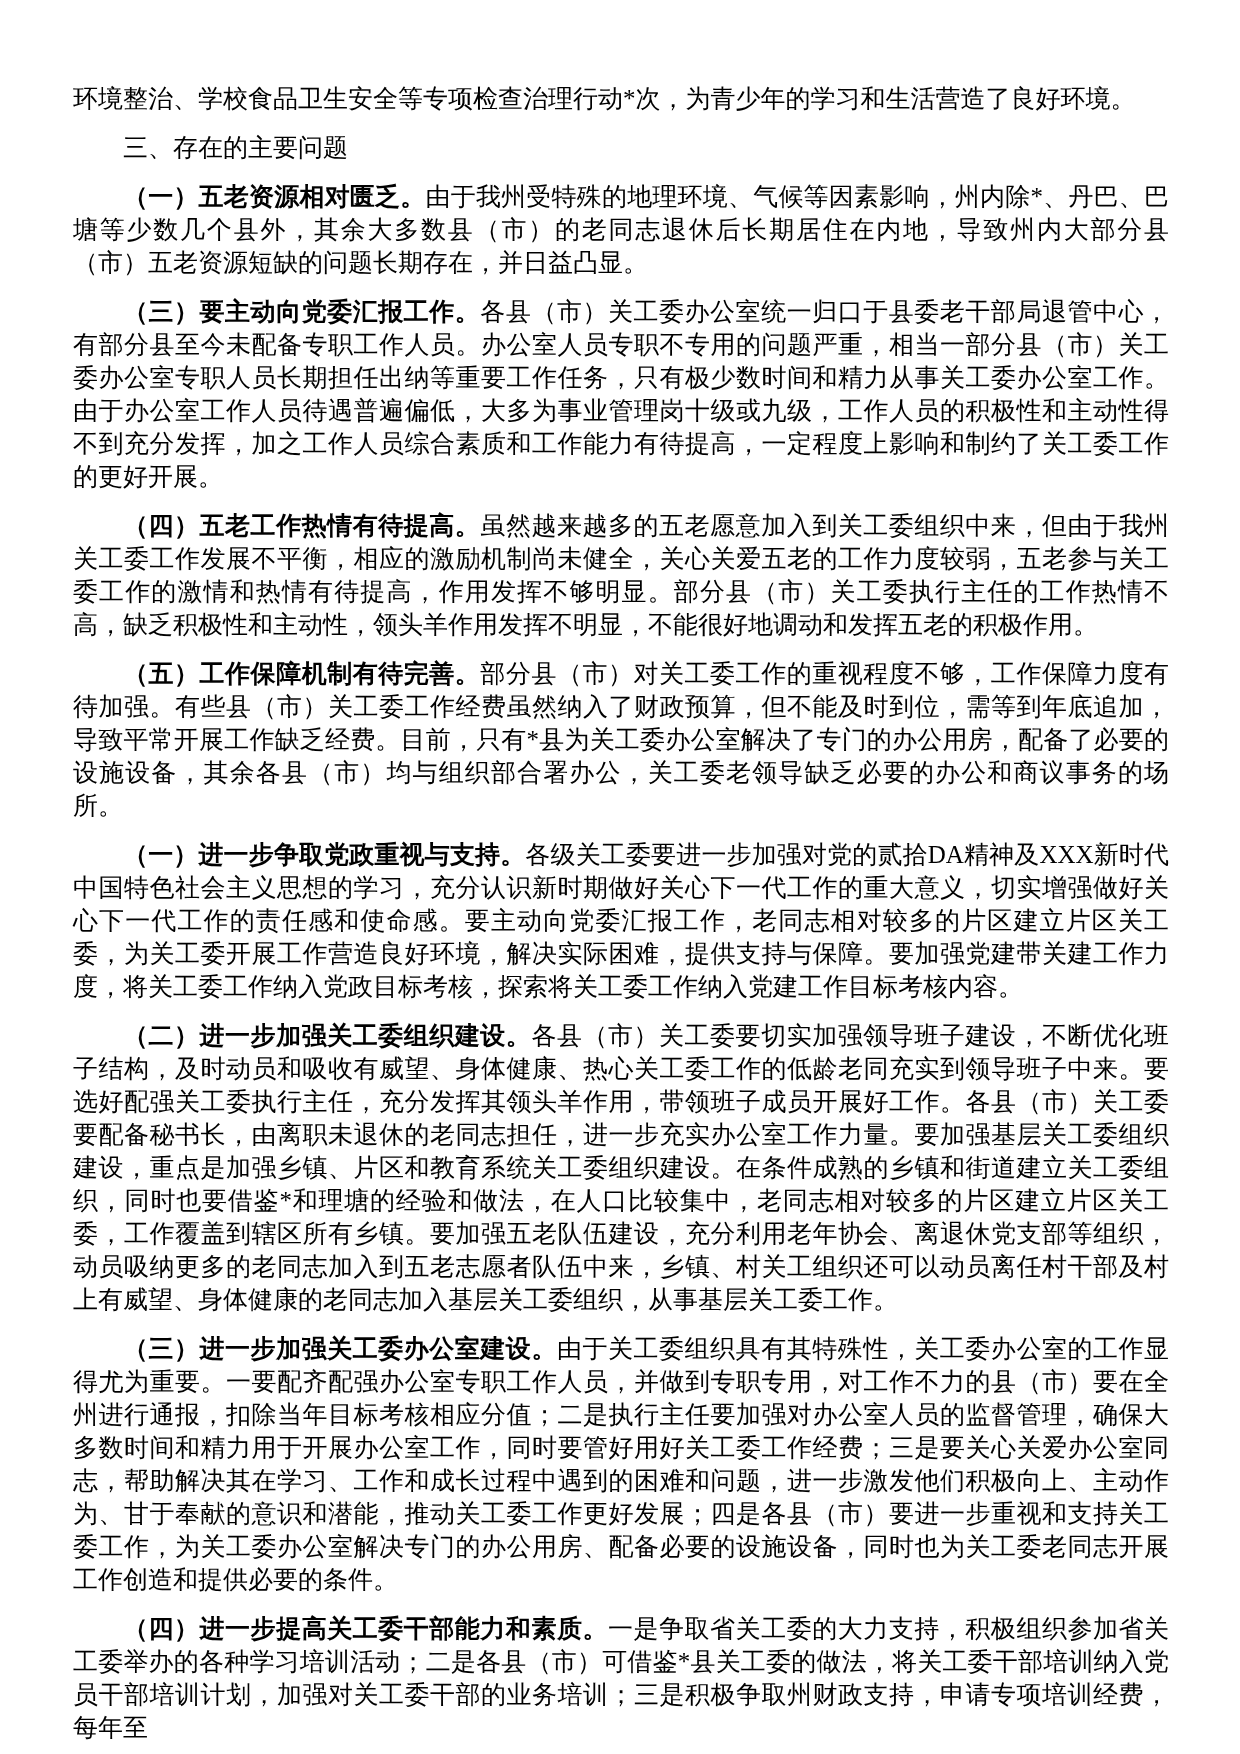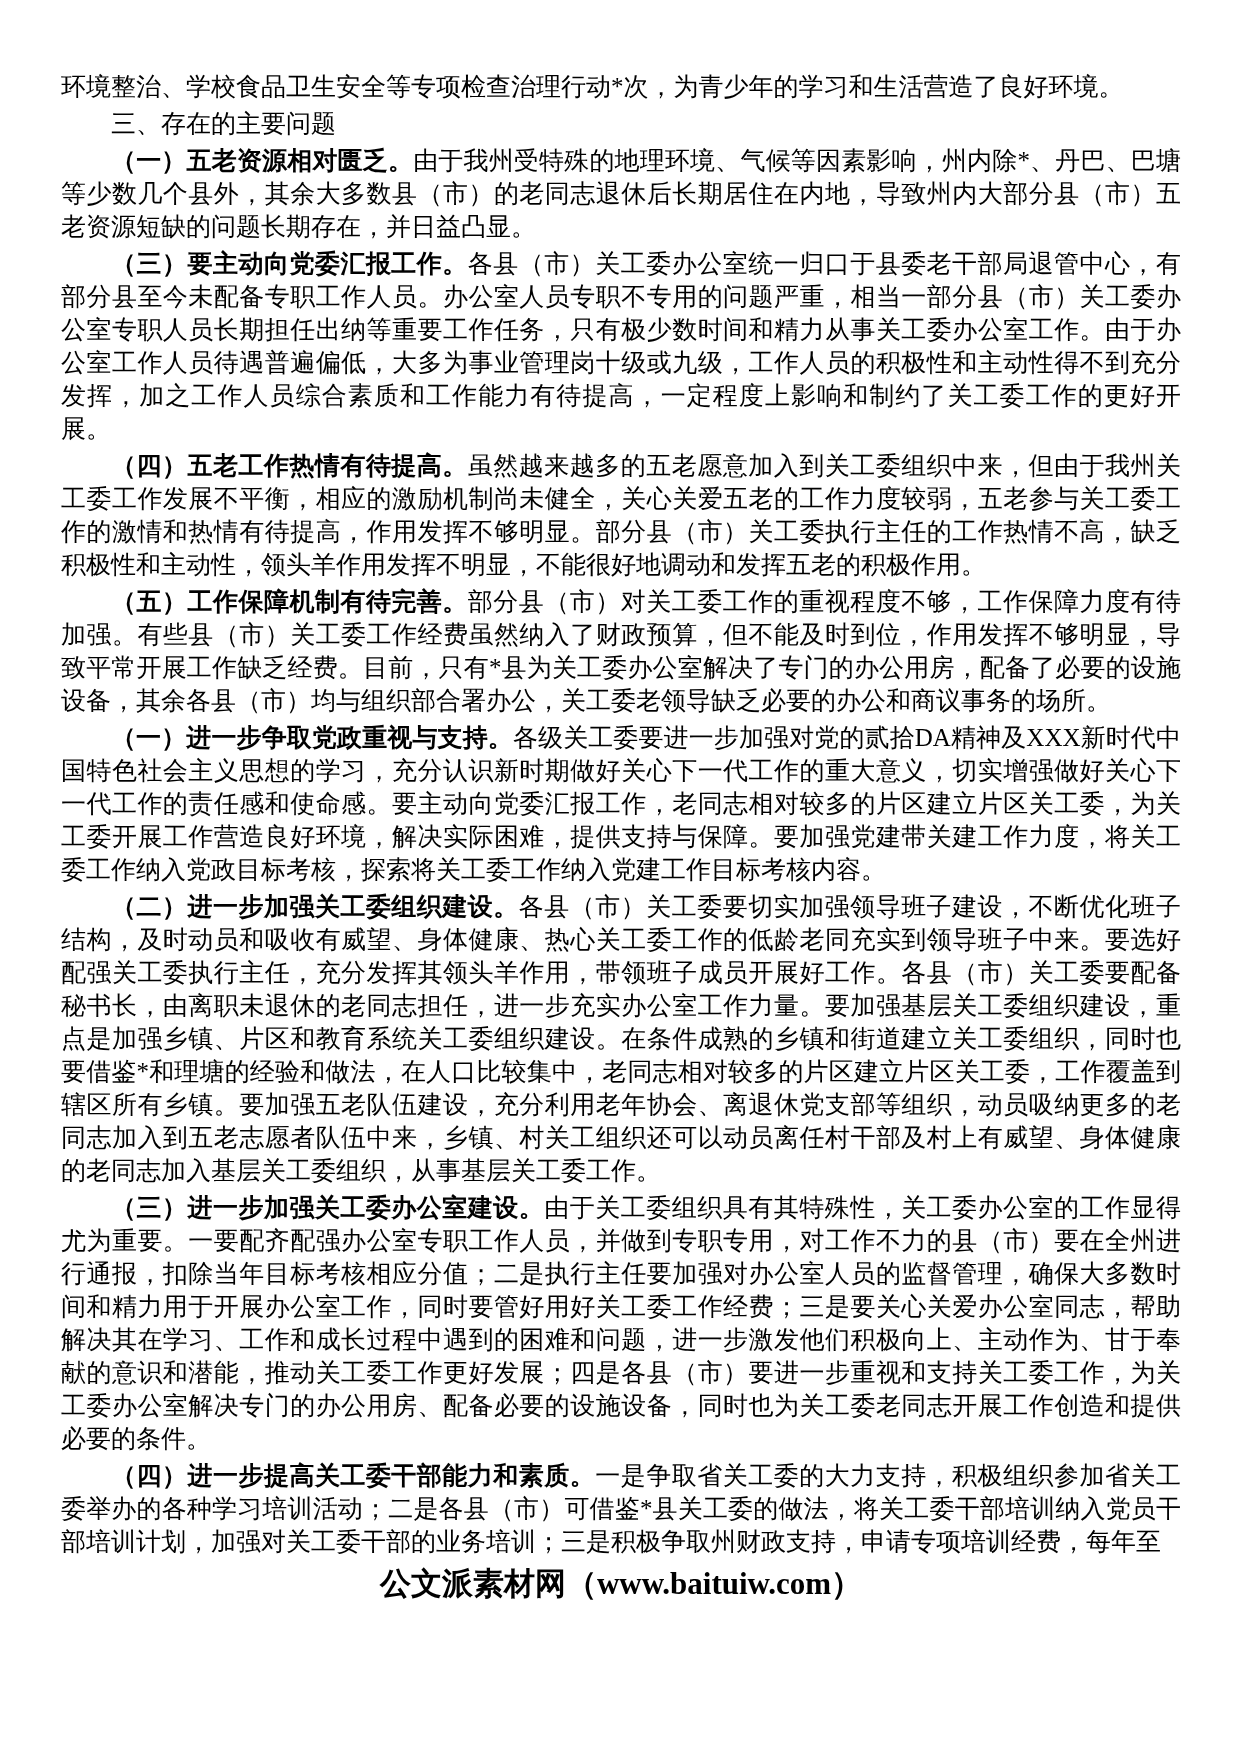--- a/index.html
+++ b/index.html
@@ -18,21 +18,21 @@
   }
   .doc {
     font-family: "Liberation Serif", "DejaVu Serif", serif;
     font-size: 25px;
     line-height: 33px;
     color: #000000;
     text-align: justify;
     text-justify: inter-ideograph;
   }
   .doc p {
-    margin: 4px;
+    margin: 16px;
     padding: 0;
   }
   .indent2 {
     text-indent: 2em;
   }
   .heading {
     font-family: "Liberation Sans", "DejaVu Sans", sans-serif;
     font-weight: 400;
     text-align: left;
   }
@@ -61,21 +61,21 @@
 
     <p class="heading indent2">三、存在的主要问题</p>
 
     <p class="indent2"><span class="lead">（一）五老资源相对匮乏。</span><span>由于我州受特殊的地理环境、气候等因素影响，州内除*、丹巴、巴塘等少数几个县外，其余大多数县（市）的老同志退休后长期居住在内地，导致州内大部分县（市）五老资源短缺的问题长期存在，并日益凸显。</span></p>
 
 
     <p class="indent2"><span class="lead">（三）要主动向党委汇报工作。</span><span>各县（市）关工委办公室统一归口于县委老干部局退管中心，有部分县至今未配备专职工作人员。办公室人员专职不专用的问题严重，相当一部分县（市）关工委办公室专职人员长期担任出纳等重要工作任务，只有极少数时间和精力从事关工委办公室工作。由于办公室工作人员待遇普遍偏低，大多为事业管理岗十级或九级，工作人员的积极性和主动性得不到充分发挥，加之工作人员综合素质和工作能力有待提高，一定程度上影响和制约了关工委工作的更好开展。</span></p>
 
     <p class="indent2"><span class="lead">（四）五老工作热情有待提高。</span><span>虽然越来越多的五老愿意加入到关工委组织中来，但由于我州关工委工作发展不平衡，相应的激励机制尚未健全，关心关爱五老的工作力度较弱，五老参与关工委工作的激情和热情有待提高，作用发挥不够明显。部分县（市）关工委执行主任的工作热情不高，缺乏积极性和主动性，领头羊作用发挥不明显，不能很好地调动和发挥五老的积极作用。</span></p>
 
-    <p class="indent2"><span class="lead">（五）工作保障机制有待完善。</span><span>部分县（市）对关工委工作的重视程度不够，工作保障力度有待加强。有些县（市）关工委工作经费虽然纳入了财政预算，但不能及时到位，作用发挥不够明显，导致平常开展工作缺乏经费。目前，只有*县为关工委办公室解决了专门的办公用房，配备了必要的设施设备，其余各县（市）均与组织部合署办公，关工委老领导缺乏必要的办公和商议事务的场所。</span></p>
+    <p class="indent2"><span class="lead">（五）工作保障机制有待完善。</span><span>部分县（市）对关工委工作的重视程度不够，工作保障力度有待加强。有些县（市）关工委工作经费虽然纳入了财政预算，但不能及时到位，需等到年底追加，导致平常开展工作缺乏经费。目前，只有*县为关工委办公室解决了专门的办公用房，配备了必要的设施设备，其余各县（市）均与组织部合署办公，关工委老领导缺乏必要的办公和商议事务的场所。</span></p>
 
 
     <p class="indent2"><span class="lead">（一）进一步争取党政重视与支持。</span><span>各级关工委要进一步加强对党的贰拾DA精神及XXX新时代中国特色社会主义思想的学习，充分认识新时期做好关心下一代工作的重大意义，切实增强做好关心下一代工作的责任感和使命感。要主动向党委汇报工作，老同志相对较多的片区建立片区关工委，为关工委开展工作营造良好环境，解决实际困难，提供支持与保障。要加强党建带关建工作力度，将关工委工作纳入党政目标考核，探索将关工委工作纳入党建工作目标考核内容。</span></p>
 
     <p class="indent2"><span class="lead">（二）进一步加强关工委组织建设。</span><span>各县（市）关工委要切实加强领导班子建设，不断优化班子结构，及时动员和吸收有威望、身体健康、热心关工委工作的低龄老同充实到领导班子中来。要选好配强关工委执行主任，充分发挥其领头羊作用，带领班子成员开展好工作。各县（市）关工委要配备秘书长，由离职未退休的老同志担任，进一步充实办公室工作力量。要加强基层关工委组织建设，重点是加强乡镇、片区和教育系统关工委组织建设。在条件成熟的乡镇和街道建立关工委组织，同时也要借鉴*和理塘的经验和做法，在人口比较集中，老同志相对较多的片区建立片区关工委，工作覆盖到辖区所有乡镇。要加强五老队伍建设，充分利用老年协会、离退休党支部等组织，动员吸纳更多的老同志加入到五老志愿者队伍中来，乡镇、村关工组织还可以动员离任村干部及村上有威望、身体健康的老同志加入基层关工委组织，从事基层关工委工作。</span></p>
 
     <p class="indent2"><span class="lead">（三）进一步加强关工委办公室建设。</span><span>由于关工委组织具有其特殊性，关工委办公室的工作显得尤为重要。一要配齐配强办公室专职工作人员，并做到专职专用，对工作不力的县（市）要在全州进行通报，扣除当年目标考核相应分值；二是执行主任要加强对办公室人员的监督管理，确保大多数时间和精力用于开展办公室工作，同时要管好用好关工委工作经费；三是要关心关爱办公室同志，帮助解决其在学习、工作和成长过程中遇到的困难和问题，进一步激发他们积极向上、主动作为、甘于奉献的意识和潜能，推动关工委工作更好发展；四是各县（市）要进一步重视和支持关工委工作，为关工委办公室解决专门的办公用房、配备必要的设施设备，同时也为关工委老同志开展工作创造和提供必要的条件。</span></p>
 
     <p class="indent2"><span class="lead">（四）进一步提高关工委干部能力和素质。</span><span>一是争取省关工委的大力支持，积极组织参加省关工委举办的各种学习培训活动；二是各县（市）可借鉴*县关工委的做法，将关工委干部培训纳入党员干部培训计划，加强对关工委干部的业务培训；三是积极争取州财政支持，申请专项培训经费，每年至</span></p>
 

